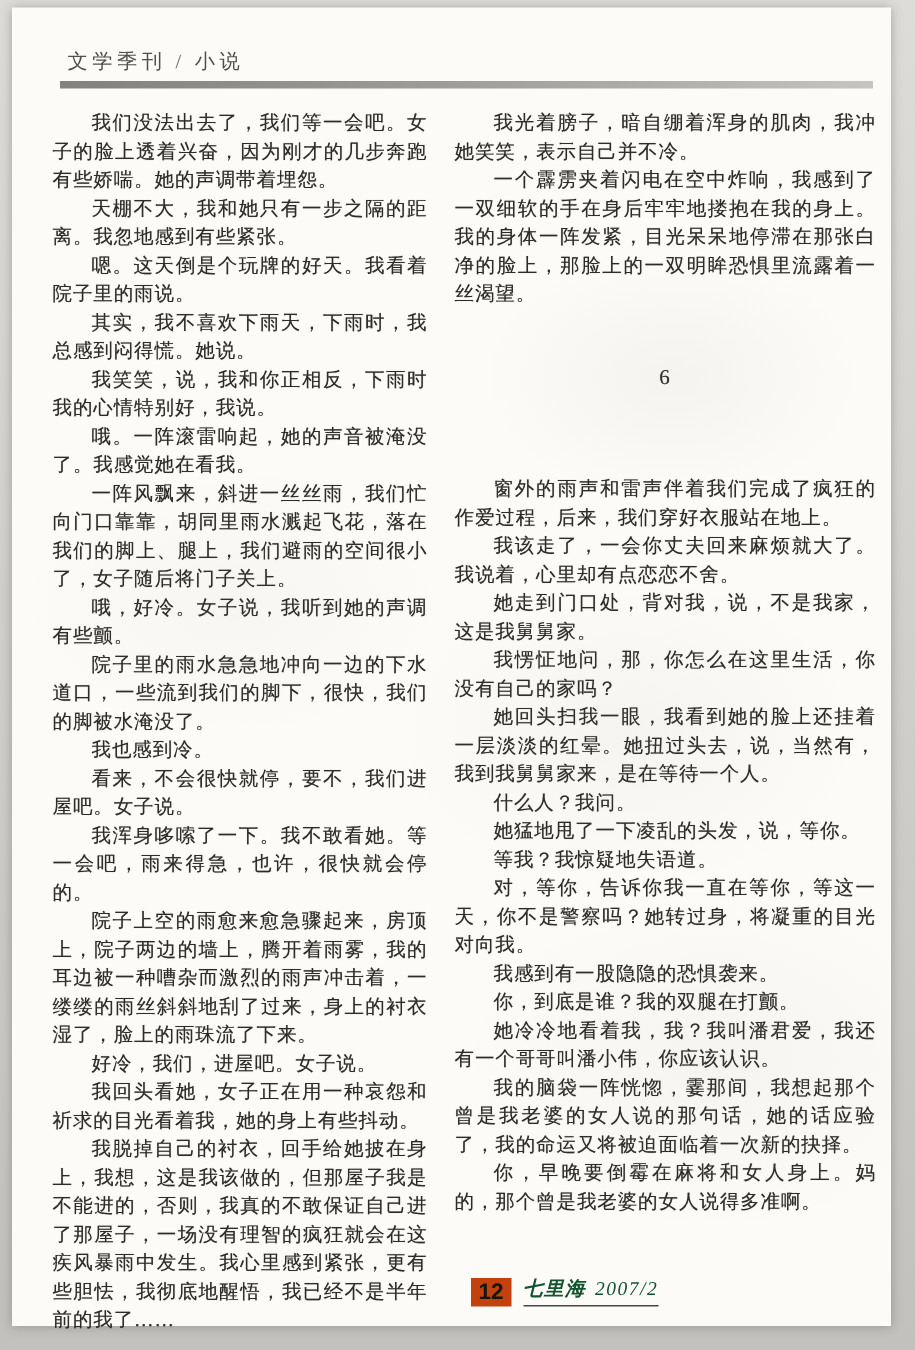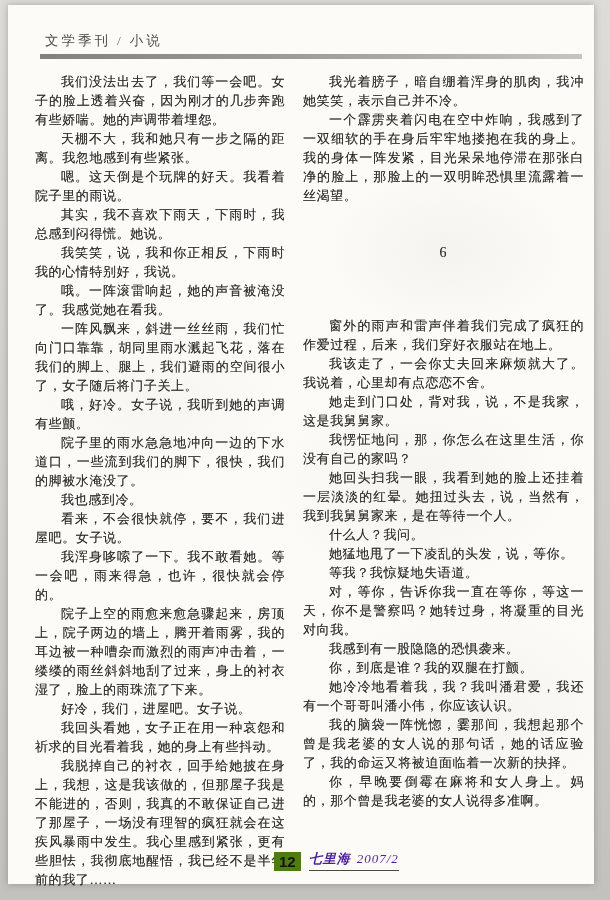--- a/index.html
+++ b/index.html
@@ -51,27 +51,28 @@
   .section-number{
     text-align:center;font-size:14px;color:#2e2c29;
     margin:40px 0 55px;letter-spacing:1px;
     text-shadow:0 0 .5px rgba(46,44,41,.55);
   }
   .footer{
     position:absolute;left:266px;bottom:13px;
     display:flex;align-items:flex-end;gap:8px;
   }
   .page-num{
-    display:inline-block;background:#4d7c0f;color:#151413;
+    display:inline-block;background:#c2410c;color:#151413;
     font-weight:bold;font-size:15px;line-height:19px;
     padding:0 5px;
     font-family:"Liberation Sans","DejaVu Sans",sans-serif;
+    margin-left:40px;
   }
   .journal-ref{
-    font-style:italic;font-size:13px;color:#4c1d95;
+    font-style:italic;font-size:13px;color:#14532d;
     border-bottom:1.5px solid #4a4843;padding-bottom:2px;
     letter-spacing:1px;white-space:nowrap;
   }
   .journal-ref .jname{font-weight:bold;margin-right:6px;}
 </style>
 </head>
 <body>
 
 <div class="scan">
   <div class="page">

